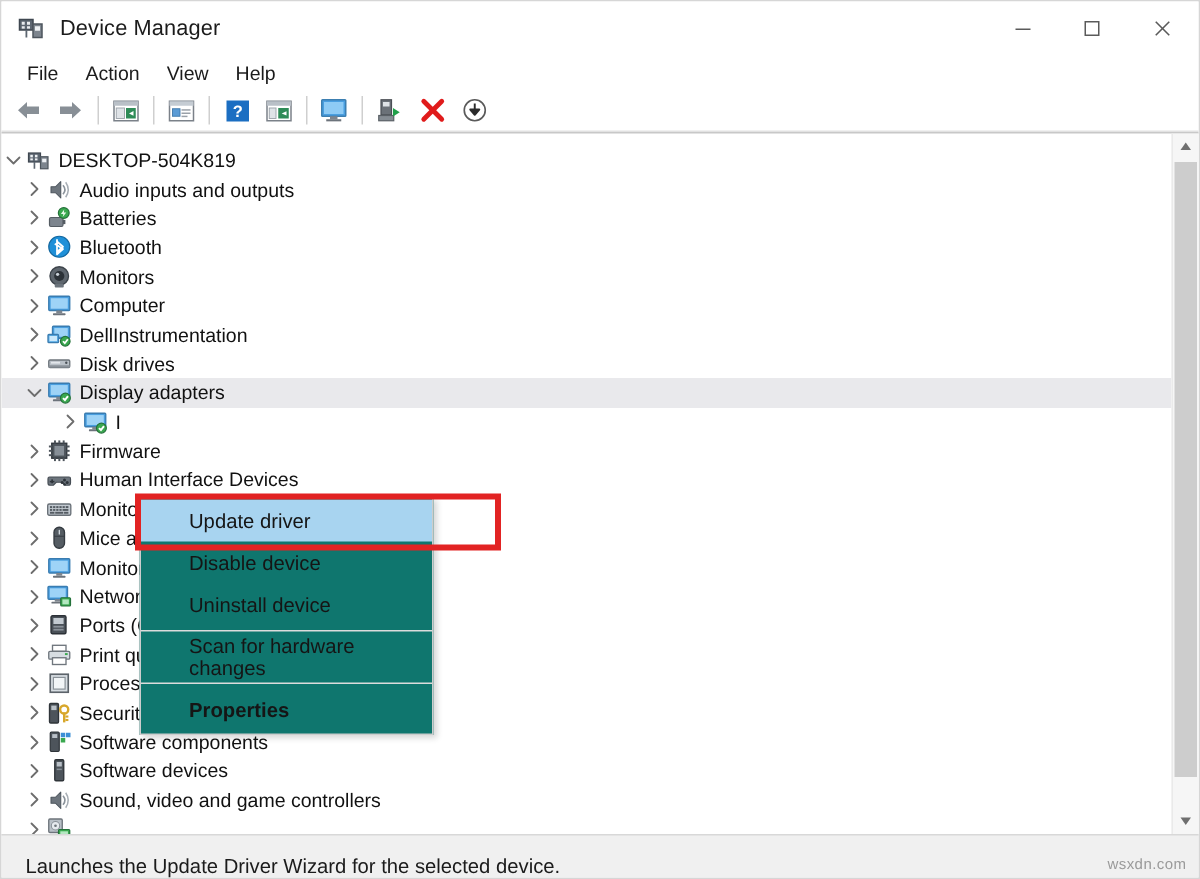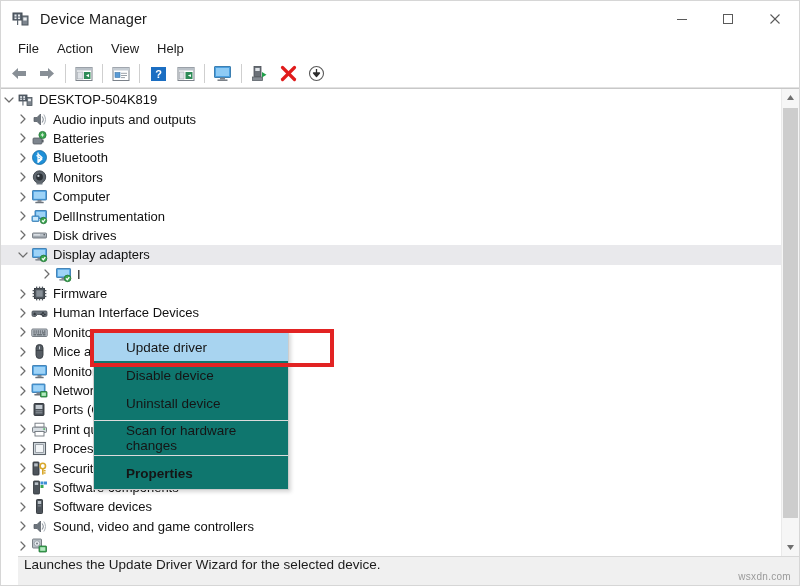--- a/index.html
+++ b/index.html
@@ -94,21 +94,21 @@
     flex: 1 1 auto;
     display: flex;
     position: relative;
     background: #ffffff;
     overflow: hidden;
     border-top: 1px solid #c8c8c8;
   }
   .tree {
     flex: 1 1 auto;
     position: relative;
-    padding-top: 1px;
+    padding-top: 8px;
     overflow: hidden;
   }
   .node {
     height: 19.4px;
     display: flex; align-items: center;
     position: relative;
     white-space: nowrap;
   }
   .twisty {
     width: 16px; height: 19px;
@@ -155,24 +155,23 @@
     top: 19px; bottom: 38px;
     background: #cdcdcd;
   }
 
   
   .statusbar {
     height: 28px;
     flex: 0 0 auto;
     background: #f0f0f0;
     border-top: 1px solid #d8d8d8;
-    display: flex; align-items: flex-start;
-    padding-left: 6px;
-    position: relative;
-    margin-left: 17px;
+    display: flex; align-items: flex-end;
+    padding-left: 16px;
+    position: relative;
   }
   .status-text {
     font-size: 13.5px;
     color: #1b1b1b;
   }
   .watermark {
     position: absolute;
     right: 8px; bottom: 3px;
     font-size: 10px;
     color: #9a9a9a;

